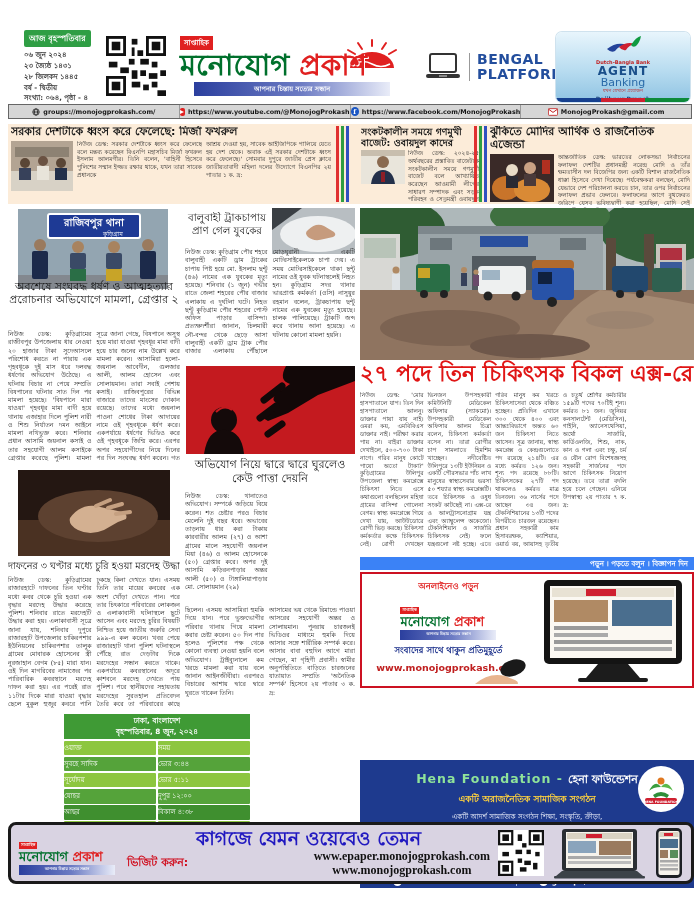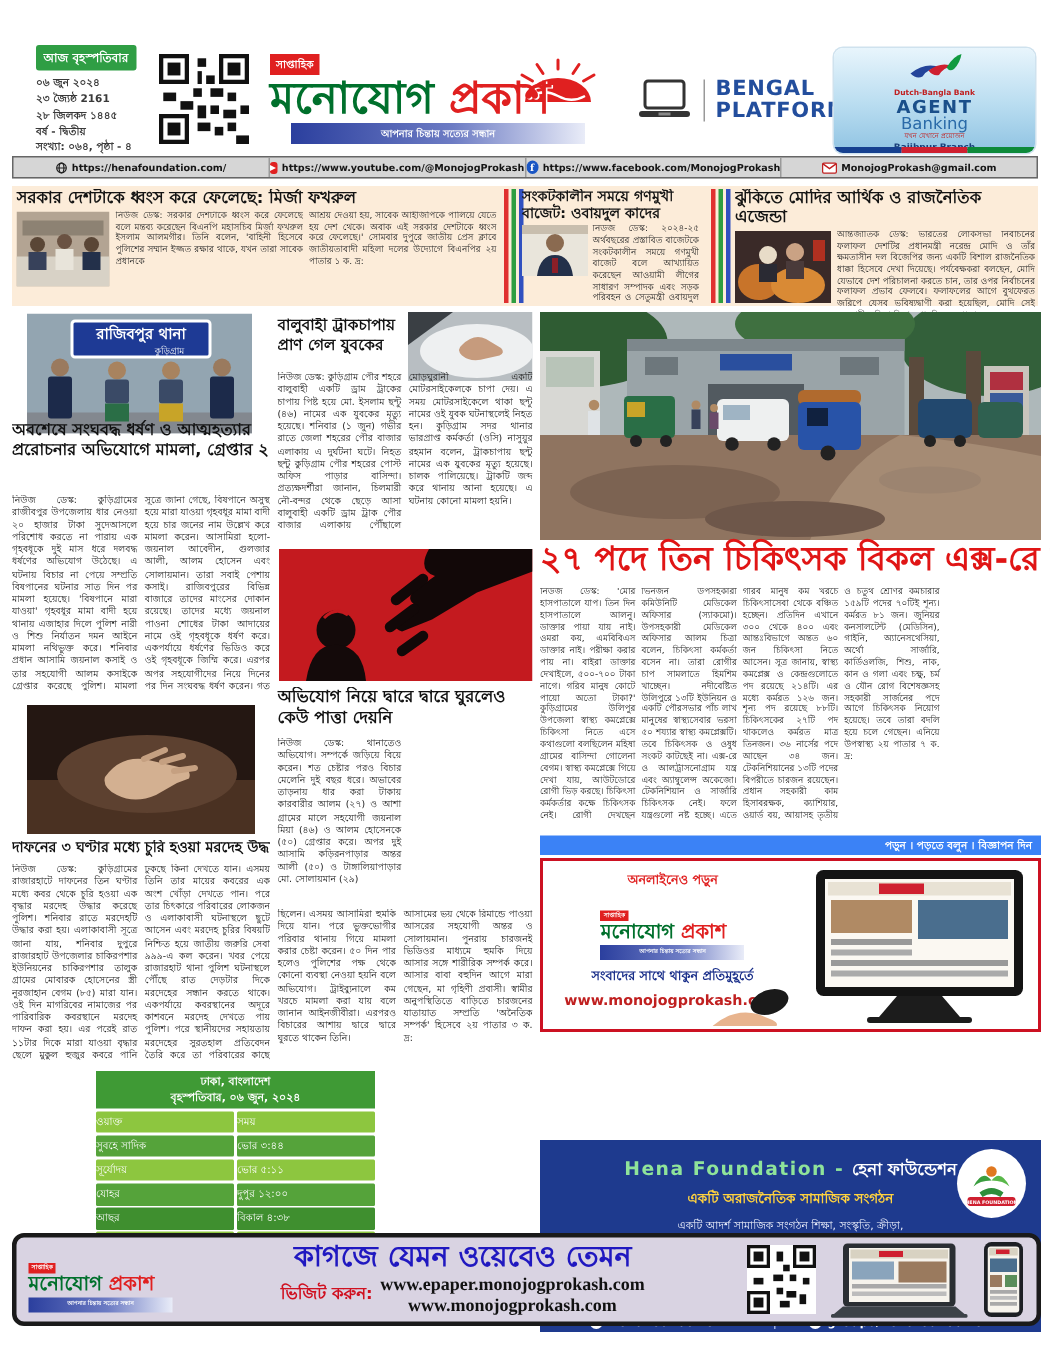--- a/index.html
+++ b/index.html
@@ -31,21 +31,21 @@
   .yt-icon{display:inline-flex;align-items:center;justify-content:center;width:11px;height:8px;background:#e02020;border-radius:2px}
   .yt-icon i{display:block;width:0;height:0;border-left:4px solid #fff;border-top:2.5px solid transparent;border-bottom:2.5px solid transparent}
   .fb-icon{display:inline-flex;align-items:center;justify-content:center;width:9px;height:9px;border-radius:50%;background:#1a56c4;color:#fff;font-size:6.5px;font-weight:bold;font-family:"DejaVu Serif",serif}
   
   .topstrip{background:#fcecd9}
   .sec-title{font-weight:bold;color:#141414;line-height:1.18;overflow:hidden}
   .tinytext{font-size:5.9px;line-height:1.3;text-align:justify;color:#262626;overflow:hidden}
   .tricolor{display:flex;gap:2px}
   .tricolor i{width:3px;height:100%}
   
-  .news-h{font-weight:bold;color:#121212;text-align:left;line-height:1.25;overflow:hidden}
+  .news-h{font-weight:normal;color:#121212;text-align:center;line-height:1.25;overflow:hidden}
   .body-text{font-size:6.2px;line-height:1.33;text-align:justify;color:#222;overflow:hidden}
   .cols2{column-count:2;column-gap:5px;column-fill:auto}
   .cols5{column-count:5;column-gap:4px;column-fill:auto}
   .xray-h{font-size:22px;font-weight:bold;color:#e01515;text-align:center;line-height:1.1;white-space:nowrap}
   
   .pr-head{background:#3f9a35;color:#fff;text-align:center;font-size:7.3px;font-weight:bold;line-height:1.45;padding:2px 0}
   .pr-row{display:flex;gap:2px;margin-top:1.5px}
   .pr-cell{flex:1;color:#fff;font-size:6.8px;font-weight:normal;padding:1.3px 0;border-radius:1px;overflow:hidden;white-space:nowrap}
   .g-light{background:#8dc63f}.g-dark{background:#55a33a}.g-deep{background:#3f8f2f}
   
@@ -73,21 +73,21 @@
 </style>
 </head>
 <body>
 
 <div id="page">
 
   <div class="abs" style="left:24px;top:26px;width:90px">
     <div class="badge">আজ বৃহস্পতিবার</div>
     <div style="margin-top:3px">
       <div class="date-line">০৬ জুন ২০২৪</div>
-      <div class="date-line">২৩ জ্যৈষ্ঠ 2161</div>
+      <div class="date-line">২৩ জ্যৈষ্ঠ ১৪৩১</div>
       <div class="date-line">২৮ জিলকদ ১৪৪৫</div>
       <div class="date-line">বর্ষ - দ্বিতীয়</div>
       <div class="date-line">সংখ্যা: ০৬৪, পৃষ্ঠা - ৪</div>
       <div class="price-line">
         <span>মূল্য</span>
         <span class="price-circle">৫</span>
         <span>টাকা</span>
       </div>
     </div>
   </div>
@@ -174,21 +174,21 @@
     </div>
   </div>
 
   <div class="abs linkbar" style="left:8px;top:104px;width:684px">
     <div class="linkcell">
       <svg width="8" height="8" viewBox="0 0 10 10">
         <circle cx="5" cy="5" r="4" fill="none" stroke="#222" stroke-width="1"></circle>
         <line x1="1" y1="5" x2="9" y2="5" stroke="#222" stroke-width="1"></line>
         <ellipse cx="5" cy="5" rx="2" ry="4" fill="none" stroke="#222" stroke-width="1"></ellipse>
       </svg>
-      <span>https://henafoundation.com/</span>
+      <span>groups://monojogprokash.com/</span>
     </div>
     <div class="linkcell">
       <span class="yt-icon">
           <i></i>
         </span>
       <span>https://www.youtube.com/@MonojogProkash</span>
     </div>
     <div class="linkcell">
       <span class="fb-icon">f</span>
       <span>https://www.facebook.com/MonojogProkash</span>
@@ -222,21 +222,21 @@
         <div class="tinytext" style="flex:1;height:54px">আশ্রয় দেওয়া হয়, সাবেক আইজিপিকে পালিয়ে যেতে হয় দেশ থেকে। অবাক এই সরকার দেশটাকে ধ্বংস করে ফেলেছে।' সোমবার দুপুরে জাতীয় প্রেস ক্লাবে জাতীয়তাবাদী মহিলা দলের উদ্যোগে বিএনপির ২য় পাতার ১ ক. দ্র:</div>
       </div>
     </div>
 
     <div class="abs tricolor" style="left:328px;top:2px;height:76px">
       <i style="background:#e03030"></i>
         <i style="background:#2e9e40"></i>
         <i style="background:#3050c0"></i>
     </div>
 
-    <div class="abs" style="left:340px;top:2px;width:118px;height:76px">
+    <div class="abs" style="left:353px;top:2px;width:118px;height:76px">
       <div class="sec-title" style="font-size:9.5px">সংকটকালীন সময়ে গণমুখী বাজেট: ওবায়দুল কাদের</div>
       <div style="display:flex;gap:3px;margin-top:2px">
         <svg width="44" height="34" viewBox="0 0 44 34">
           <rect width="44" height="34" fill="#e9e5db"></rect>
           <rect x="0" y="0" width="44" height="6" fill="#c8beae"></rect>
           <circle cx="22" cy="12" r="6" fill="#8a6a50"></circle>
           <path d="M10 34 q2 -14 12 -14 q10 0 12 14 Z" fill="#23304a"></path>
           <rect x="20" y="22" width="4" height="10" fill="#8c1f28"></rect>
         </svg>
         <div class="tinytext" style="flex:1;height:52px">নিউজ ডেস্ক: ২০২৪-২৫ অর্থবছরের প্রস্তাবিত বাজেটকে সংকটকালীন সময়ে গণমুখী বাজেট বলে আখ্যায়িত করেছেন আওয়ামী লীগের সাধারণ সম্পাদক এবং সড়ক পরিবহন ও সেতুমন্ত্রী ওবায়দুল কাদের। বৃহস্পতিবার বিকেলে অর্থমন্ত্রী সংসদে বাজেট পেশ করার পর প্রতিক্রিয়ায় ওবায়দুল কাদের এ মন্তব্য করেন। এর আগে অর্থমন্ত্রী আবুল হাসান মাহমুদ আলী আজ জাতীয় সংসদে ২০২৪-২৫ ২য় পাতার ৩ ক. দ্র:</div>
@@ -298,21 +298,21 @@
     <path d="M78 36 l14 -6 M90 38 l14 -4 M98 44 l14 -2" stroke="#c5a081" stroke-width="4" stroke-linecap="round" fill="none"></path>
   </svg>
 
   <div class="abs news-h" style="left:8px;top:560px;width:172px;font-size:9.6px;white-space:nowrap">দাফনের ৩ ঘণ্টার মধ্যে চুরি হওয়া মরদেহ উদ্ধার</div>
 
   <div class="abs body-text cols2" style="left:8px;top:576px;width:172px;height:138px">নিউজ ডেস্ক: কুড়িগ্রামের রাজারহাটে দাফনের তিন ঘণ্টার মধ্যে কবর থেকে চুরি হওয়া এক বৃদ্ধার মরদেহ উদ্ধার করেছে পুলিশ। শনিবার রাতে মরদেহটি উদ্ধার করা হয়। এলাকাবাসী সূত্রে জানা যায়, শনিবার দুপুরে রাজারহাট উপজেলার চাকিরপশার ইউনিয়নের চাকিরপশার তালুক গ্রামের মোবারক হোসেনের স্ত্রী নুরজাহান বেগম (৮৫) মারা যান। ওই দিন মাগরিবের নামাজের পর পারিবারিক কবরস্থানে মরদেহ দাফন করা হয়। এর পরেই রাত ১১টার দিকে মারা যাওয়া বৃদ্ধার ছেলে মুকুল হুজুর কবরে পানি ঢুকছে কিনা দেখতে যান। এসময় তিনি তার মায়ের কবরের এক অংশ খোঁড়া দেখতে পান। পরে তার চিৎকারে পরিবারের লোকজন ও এলাকাবাসী ঘটনাস্থলে ছুটে আসেন এবং মরদেহ চুরির বিষয়টি নিশ্চিত হয়ে জাতীয় জরুরি সেবা ৯৯৯-এ কল করেন। খবর পেয়ে রাজারহাট থানা পুলিশ ঘটনাস্থলে পৌঁছে রাত দেড়টার দিকে মরদেহের সন্ধান করতে থাকে। একপর্যায়ে কবরস্থানের অদূরে কাশবনে মরদেহ দেখতে পায় পুলিশ। পরে স্থানীয়দের সহায়তায় মরদেহের সুরতহাল প্রতিবেদন তৈরি করে তা পরিবারের কাছে হস্তান্তর করে পুলিশ। মুকুল হুজুর বলেন, ২য় পাতার ১ ক. দ্র:</div>
 
   <div class="abs" style="left:64px;top:714px;width:186px">
     <div class="pr-head">
       <div>ঢাকা, বাংলাদেশ</div>
-      <div>বৃহস্পতিবার, ০৬ জুন, ২০২৪</div>
+      <div>বৃহস্পতিবার, 8 জুন, ২০২৪</div>
     </div>
     <div class="pr-row">
       <div class="pr-cell g-light">ওয়াক্ত</div>
       <div class="pr-cell g-light">সময়</div>
     </div>
     <div class="pr-row">
       <div class="pr-cell g-dark">সুবহে সাদিক</div>
       <div class="pr-cell g-dark">ভোর ৩:৪৪</div>
     </div>
     <div class="pr-row">
@@ -498,21 +498,21 @@
     <div class="mini-mast" style="flex:0 0 100px">
       <span class="weekly-box" style="font-size:4px;padding:0 2px">সাপ্তাহিক</span>
       <div class="mast-title">
         <span class="t-green">মনোযোগ</span>
         <span class="t-red">প্রকাশ</span>
       </div>
       <div class="tagline">আপনার চিন্তায় সত্যের সন্ধান</div>
     </div>
     <div style="flex:1;text-align:center">
       <div class="ba-big">কাগজে যেমন ওয়েবেও তেমন</div>
-      <div style="display:flex;align-items:center;justify-content:center;gap:5px;margin-top:2px">
+      <div style="display:flex;align-items:center;justify-content:space-between;gap:5px;margin-top:2px">
         <span class="ba-visit">ভিজিট করুন:</span>
         <span>
           <div class="ba-url">www.epaper.monojogprokash.com</div>
           <div class="ba-url">www.monojogprokash.com</div>
         </span>
       </div>
     </div>
     <svg width="46" height="46" viewBox="0 0 21 21">
       <rect width="21" height="21" fill="#fff"></rect>
       <rect x="0" y="0" width="7" height="7" fill="#111"></rect>

